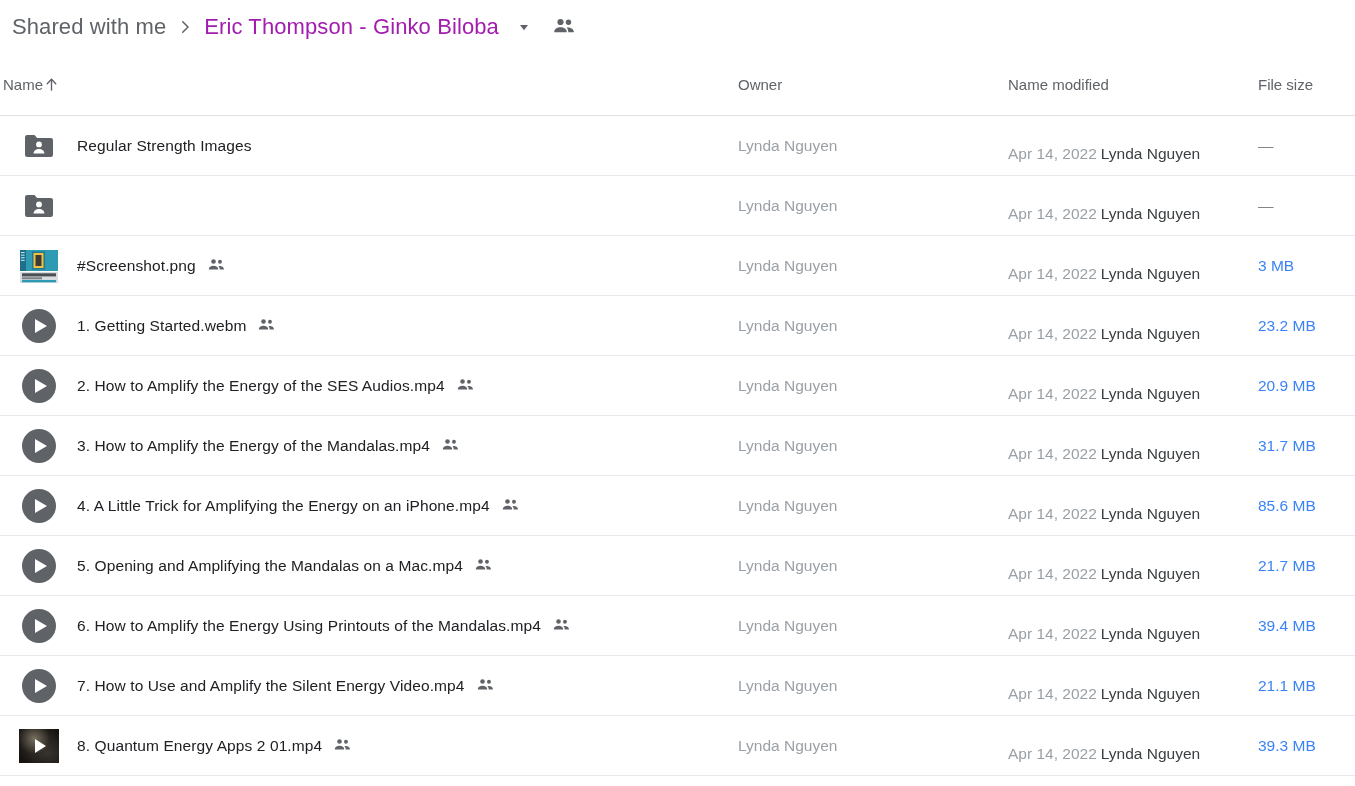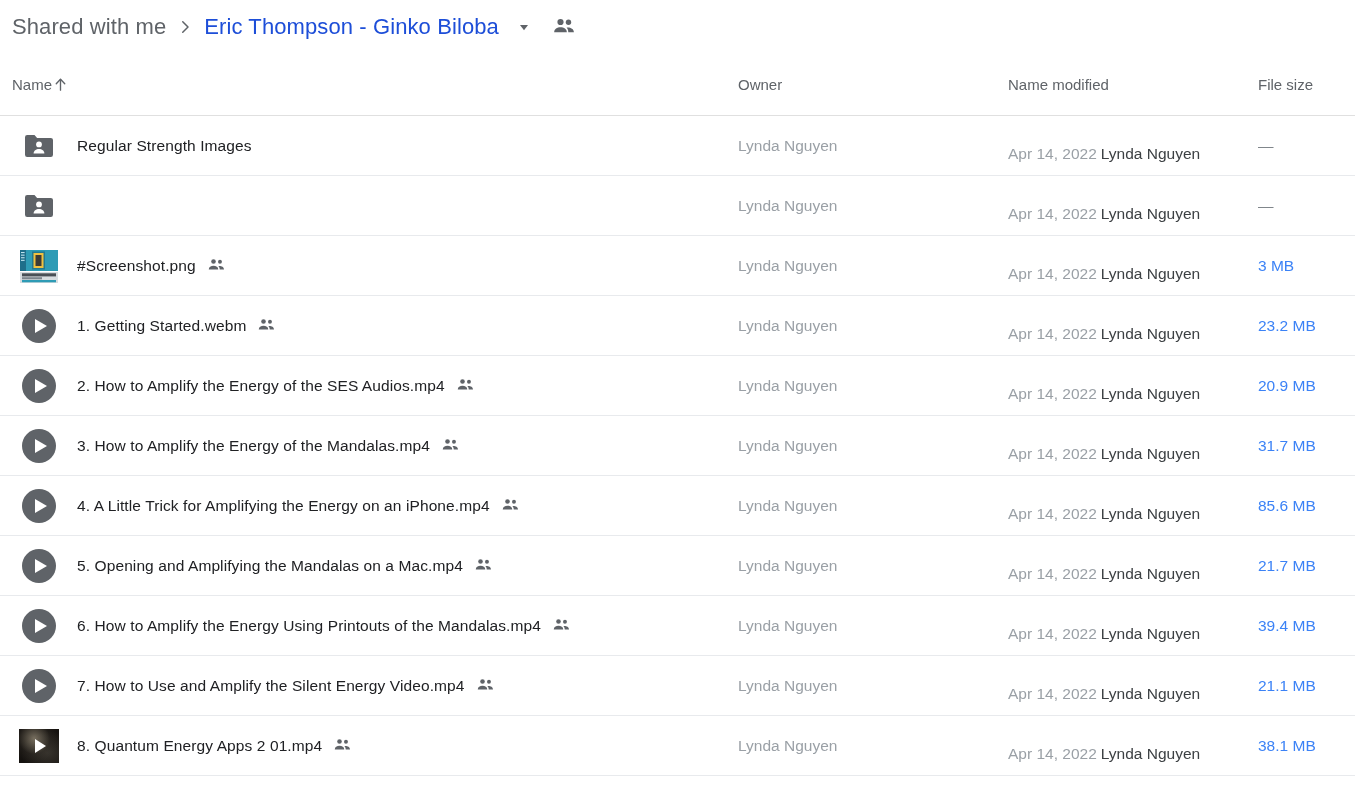--- a/index.html
+++ b/index.html
@@ -20,21 +20,21 @@
     gap: 0;
   }
   .crumb {
     font-size: 22px;
     color: #5f6368;
     letter-spacing: 0.1px;
     padding: 2px 4px;
     white-space: nowrap;
   }
   .crumb.current {
-    color: #1d4ed8;
+    color: #a21caf;
     font-weight: 400;
   }
   .crumb-sep {
     width: 30px;
     display: flex;
     align-items: center;
     justify-content: center;
     color: #5f6368;
   }
   .caret-btn {
@@ -56,21 +56,21 @@
 
   
   .col-head {
     height: 62px;
     display: flex;
     align-items: center;
     border-bottom: 1px solid #e0e0e0;
     color: #5f6368;
     font-size: 15px;
   }
-  .col-head .ch-name   { width: 738px; padding-left: 12px; display: flex; align-items: flex-start; }
+  .col-head .ch-name   { width: 738px; padding-left: 3px; display: flex; align-items: flex-start; }
   .col-head .ch-owner  { width: 270px; }
   .col-head .ch-mod    { width: 250px; }
   .col-head .ch-size   { flex: 1; }
 
   .sort-arrow { display: flex; align-items: center; }
 
   
   .row {
     height: 60px;
     display: flex;
@@ -444,15 +444,15 @@
           <svg width="19" height="15" viewBox="0 0 24 19">
             <circle cx="8.2" cy="4.4" r="2.9" fill="#5f6368"></circle>
             <circle cx="16.4" cy="4.7" r="2.5" fill="#5f6368"></circle>
             <path d="M2.2 14.6c0-3.1 2.7-4.7 6-4.7s6 1.6 6 4.7z" fill="#5f6368"></path>
             <path d="M14.4 10.1c3-.5 7.1.7 7.1 4.5h-5.4c0-1.8-.7-3.4-1.7-4.5z" fill="#5f6368"></path>
           </svg>
         </span>
       </div>
       <div class="cell-owner">Lynda Nguyen</div>
       <div class="cell-mod"><span class="mod-date">Apr 14, 2022</span><span class="mod-by">Lynda Nguyen</span></div>
-      <div class="cell-size">38.1 MB</div>
+      <div class="cell-size">39.3 MB</div>
     </div>
   </div>
 
 </body></html>

